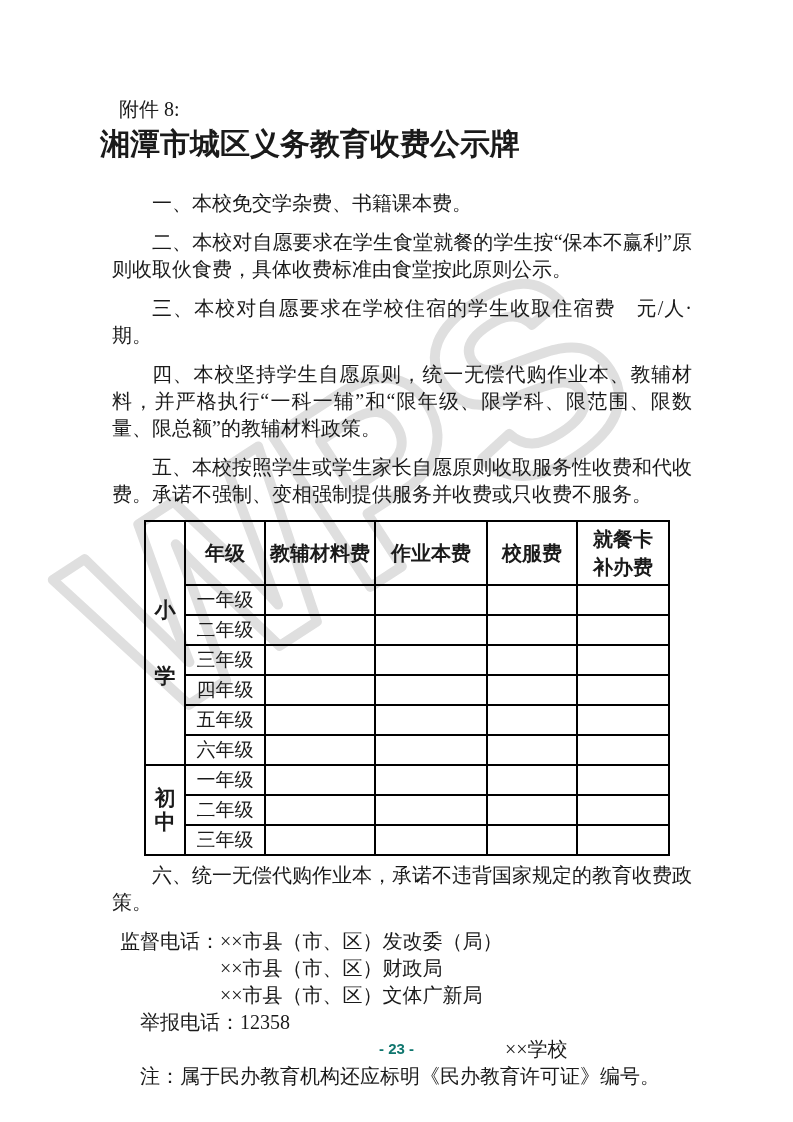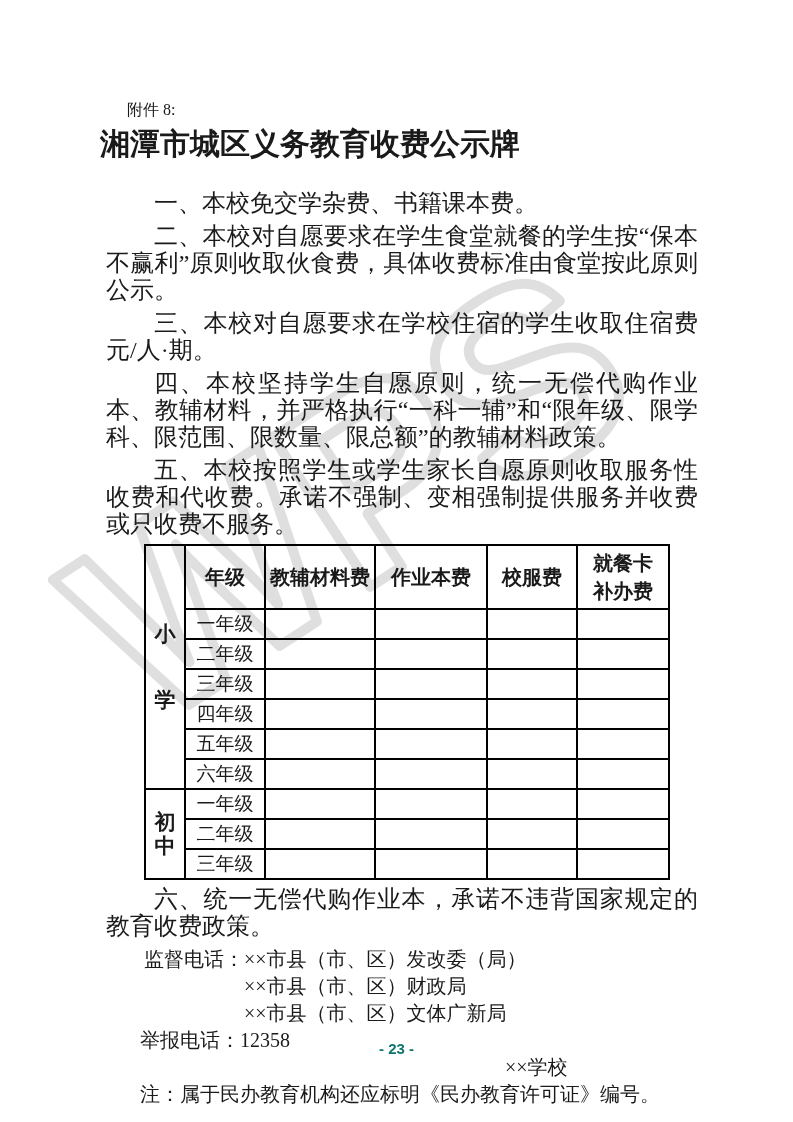--- a/index.html
+++ b/index.html
@@ -12,29 +12,29 @@
     color:#1a1a1a;
   }
   .watermark{
     position:absolute;left:0;top:0;z-index:0;
     pointer-events:none;
   }
   .content{
     position:absolute;left:100px;top:96px;width:604px;z-index:1;
   }
   .attachment{
-    font-size:16px;line-height:27px;margin-left:27px;
+    font-size:20px;line-height:27px;margin-left:19px;
   }
   .doc-title{
     font-family:"Liberation Sans","DejaVu Sans",sans-serif;
     font-weight:bold;font-size:30px;line-height:38px;
     text-align:left;margin:2px 0 27px 0;
   }
   .para{
-    font-size:24px;line-height:27px;margin:6px;
+    font-size:20px;line-height:27px;margin:12px;
     text-indent:2em;text-align:justify;
   }
   table.fee{
     border-collapse:collapse;table-layout:fixed;
     width:524px;margin:2px 0 6px 44px;
     background:transparent;
   }
   table.fee td, table.fee th{
     border:2px solid #000;padding:0;background:transparent;
   }
@@ -49,21 +49,21 @@
     font-weight:bold;font-size:21px;text-align:center;vertical-align:middle;
   }
   td.group span{display:inline-block;width:1.05em;word-break:break-all;}
   td.group .g-primary{line-height:66px;}
   td.group .g-junior{line-height:24px;}
   tr.grade-row{height:29px;}
   td.grade{
     font-size:19px;text-align:center;vertical-align:middle;line-height:28px;font-family:Liberation Serif, serif;
   }
   td.fee-cell{}
-  .phone{display:flex;margin-left:44px;font-size:20px;line-height:27px;}
+  .phone{display:flex;margin-left:20px;font-size:20px;line-height:27px;}
   .phone-label{width:100px;flex:none;}
   .phone-lines div{line-height:27px;}
   .report{display:flex;margin-left:40px;font-size:20px;line-height:27px;}
   .report-label{width:100px;flex:none;}
   .school{margin-left:405px;font-size:20px;line-height:27px;}
   .note{font-size:20px;line-height:27px;text-indent:2em;}
   .pageno{
     position:absolute;left:0;top:1040px;width:100%;z-index:1;
     text-align:center;
     font-family:"Liberation Sans","DejaVu Sans",sans-serif;

